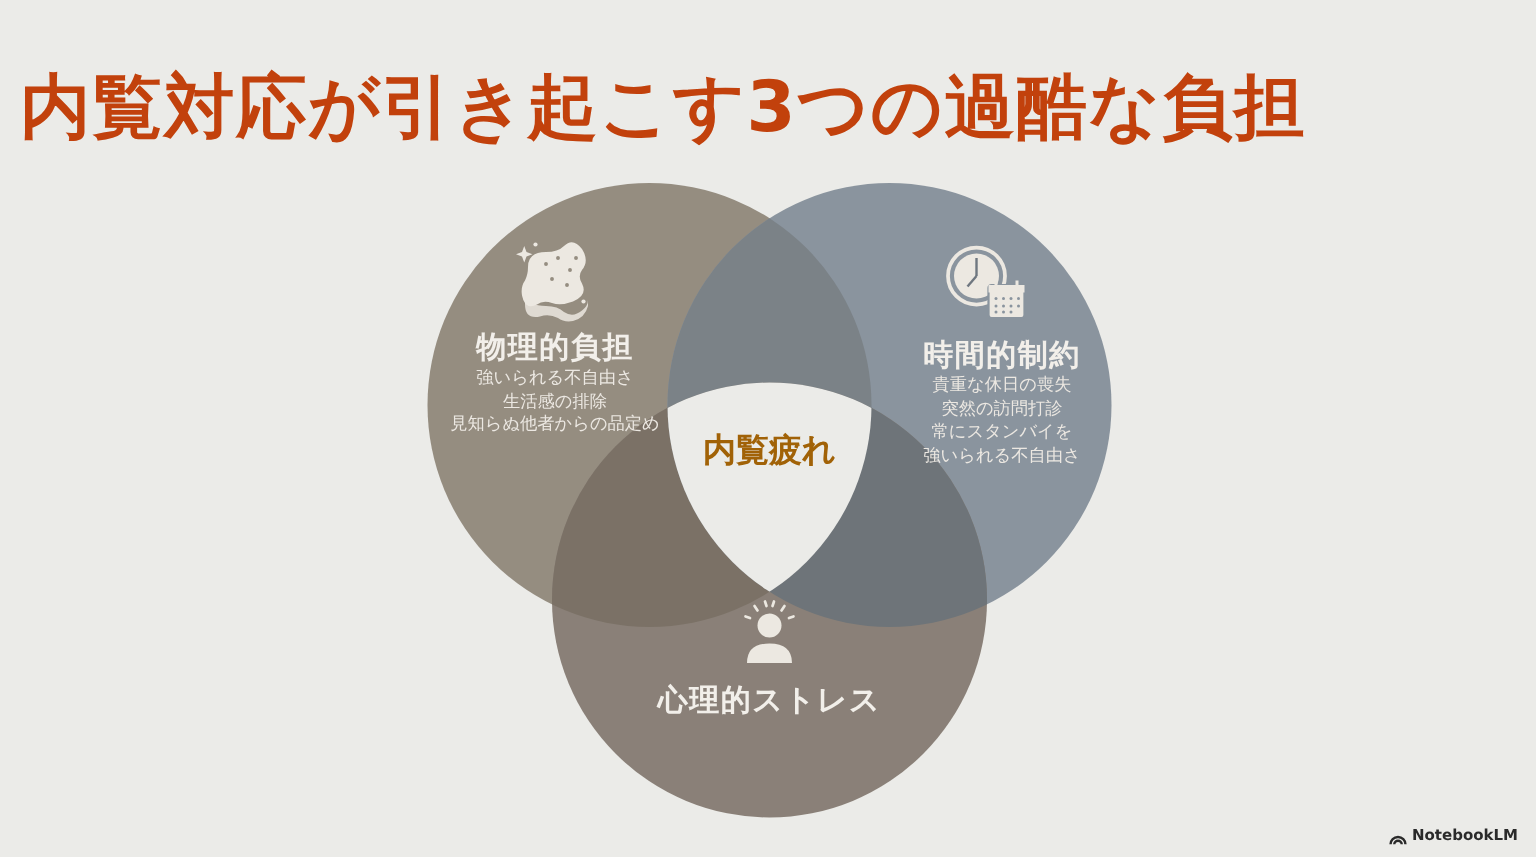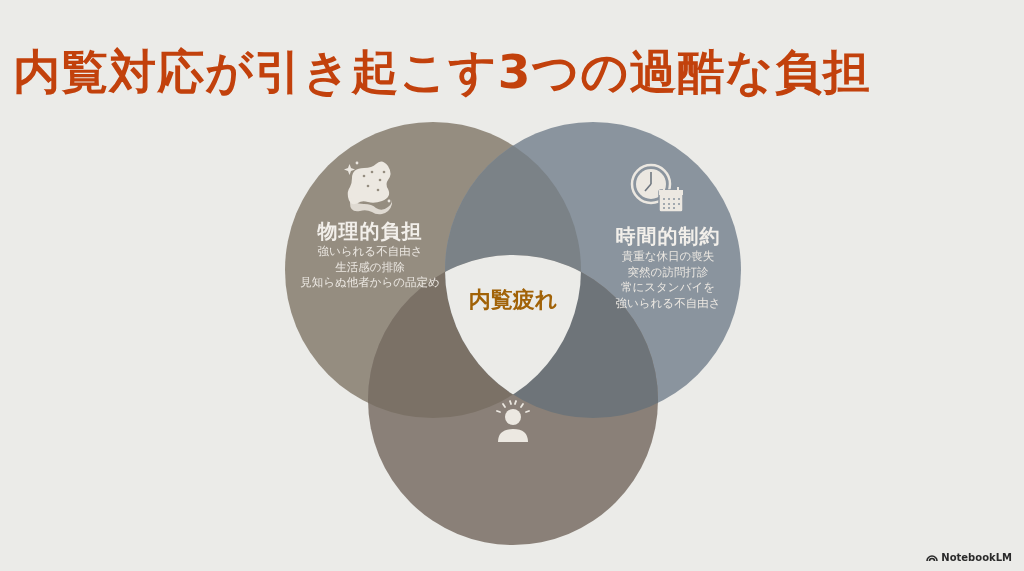--- a/index.html
+++ b/index.html
@@ -21,21 +21,21 @@
   }
   .label .head { font-size: 20px; font-weight: bold; line-height: 26px; letter-spacing: 1px; }
   .label .line { font-size: 11.5px; line-height: 15.5px; color: #ece8e2; }
   .center-label {
     position: absolute; left: 453px; top: 285px; width: 120px;
     text-align: center; font-size: 22px; font-weight: bold; color: #a16207;
   }
   .brand {
     position: absolute; right: 12px; bottom: 8px;
     font-size: 10px; font-weight: bold; color: #2a2a2a;
-    display: flex; align-items: flex-start; gap: 3px;
+    display: flex; align-items: flex-end; gap: 3px;
   }
 </style>
 </head>
 <body>
 
 <div class="title">内覧対応が引き起こす3つの過酷な負担</div>
 
 <svg class="venn" width="1024" height="571" viewBox="0 0 1024 571">
   <defs>
     <clipPath id="cL">
@@ -130,20 +130,21 @@
 
 <div class="label" style="left:608px; top:223px; width:120px;">
   <div class="head">時間的制約</div>
   <div class="line">貴重な休日の喪失</div>
   <div class="line">突然の訪問打診</div>
   <div class="line">常にスタンバイを</div>
   <div class="line">強いられる不自由さ</div>
 </div>
 
 <div class="label" style="left:433px; top:453px; width:160px;">
+  <div class="head">心理的ストレス</div>
 </div>
 
 <div class="center-label">内覧疲れ</div>
 
 <div class="brand">
   <svg width="12" height="9" viewBox="0 0 12 9">
     <path d="M1 9 a5 5 0 0 1 10 0" fill="none" stroke="#2a2a2a" stroke-width="1.6"></path>
     <path d="M3.5 9 a2.5 2.5 0 0 1 5 0" fill="none" stroke="#2a2a2a" stroke-width="1.6"></path>
   </svg>
   <span>NotebookLM</span>

